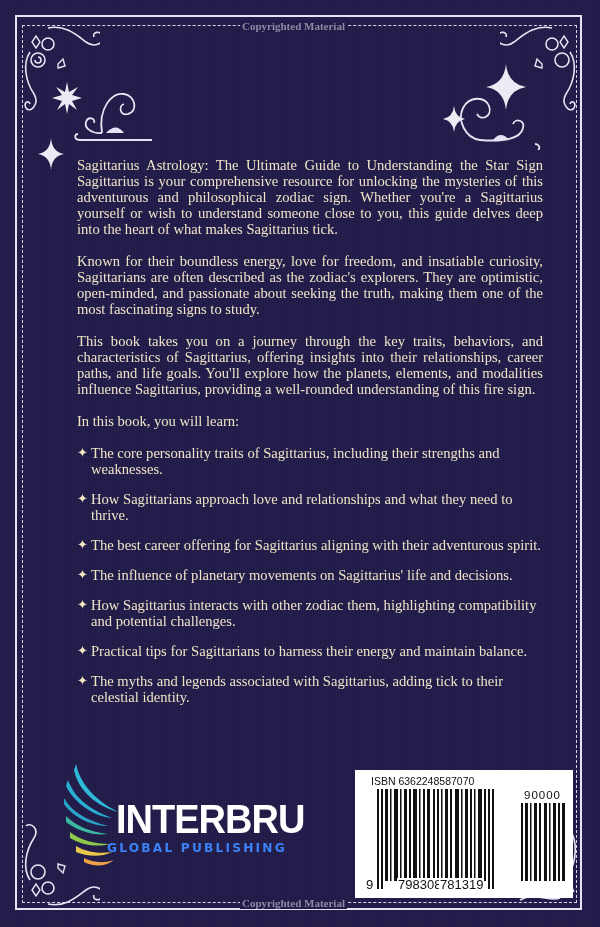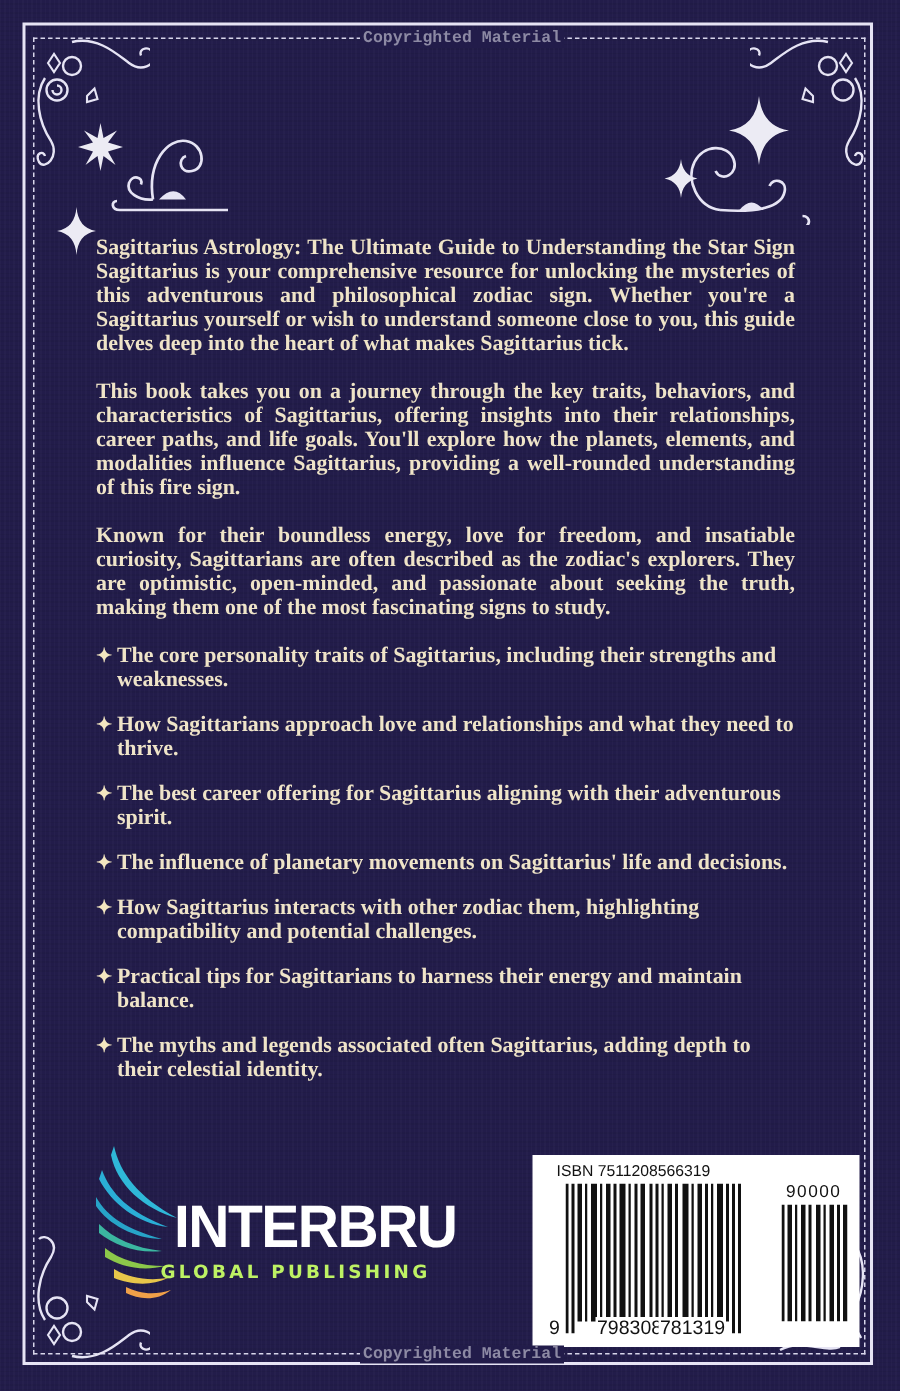--- a/index.html
+++ b/index.html
@@ -16,48 +16,48 @@
     .border-outer {
       position:absolute; left:15px; top:15px; width:567px; height:895px;
       border:2px solid #e6e4f4; box-sizing:border-box;
     }
     .border-inner {
       position:absolute; left:22px; top:25px; width:555px; height:878px;
       border:1.5px dashed #d7d5ea; box-sizing:border-box;
     }
     .ornament { position:absolute; }
     .copyright {
-      position:absolute; font-family:Liberation Mono, monospace;
+      position:absolute; font-family:Liberation Serif, serif;
       font-size:11px; color:#8d8aa4; letter-spacing:0; font-weight:bold;
       background:#221c4a; padding:0 2px; line-height:12px;text-align:center;
     }
     .copyright.top { left:240px; top:20px; }
     .copyright.bottom { left:240px; top:897px; }
     .content {
-      position:absolute; left:64px; top:157px; width:466px;
+      position:absolute; left:77px; top:157px; width:466px;
       color:#efe4c8; font-family:"Liberation Serif", serif;
-      font-size:14.6px; line-height:16px;font-weight:bold;
+      font-size:14.6px; line-height:16px;
     }
     .content p { margin:0 0 16px 0; text-align:justify; }
     .content p.left { text-align:left; }
     .bullets { list-style:none; margin:0 0 13px 0; padding:0; }
     .bullets li {
       position:relative; padding-left:14px; margin:0 0 14px 0; text-align:left;
     }
     .bullets li .bullet-icon {
       position:absolute; left:0; top:0; font-size:13px; color:#f3e6c0;
     }
     .logo-word {
       position:absolute; left:116px; top:800px; color:#ffffff;
       font-family:"Liberation Sans", sans-serif; font-weight:bold;
       font-size:38px; letter-spacing:-1px; line-height:38px;
       transform:scaleY(1.05);
     }
     .logo-sub {
-      position:absolute; left:107px; top:841px; color:#bef264;
+      position:absolute; left:107px; top:841px; color:#3b82f6;
       font-family:"DejaVu Sans", sans-serif; font-weight:bold;
       font-size:12.2px; letter-spacing:2.2px; line-height:14px;
     }
     .barcode-box {
       position:absolute; left:355px; top:770px; width:218px; height:128px;
       background:#ffffff;
     }
     .isbn-label {
       position:absolute; left:16px; top:5px; font-family:"Liberation Sans", sans-serif;
       font-size:10.5px; color:#111; line-height:12px;
@@ -147,47 +147,48 @@
     <g fill="none" stroke="#e6e4f4" stroke-width="1.6">
       <path d="M70 10 C78 22 76 40 70 52 C66 60 72 68 74 72"></path>
       <path d="M20 80 C34 72 50 82 60 78"></path>
     </g>
   </svg>
 
   <span class="copyright top">Copyrighted Material</span>
 
   <div class="content">
     <p>Sagittarius Astrology: The Ultimate Guide to Understanding the Star Sign Sagittarius is your comprehensive resource for unlocking the mysteries of this adventurous and philosophical zodiac sign. Whether you're a Sagittarius yourself or wish to understand someone close to you, this guide delves deep into the heart of what makes Sagittarius tick.</p>
+    <p>Known for their boundless energy, love for freedom, and insatiable curiosity, Sagittarians are often described as the zodiac's explorers. They are optimistic, open-minded, and passionate about seeking the truth, making them one of the most fascinating signs to study.</p>
     <p>This book takes you on a journey through the key traits, behaviors, and characteristics of Sagittarius, offering insights into their relationships, career paths, and life goals. You'll explore how the planets, elements, and modalities influence Sagittarius, providing a well-rounded understanding of this fire sign.</p>
-    <p>Known for their boundless energy, love for freedom, and insatiable curiosity, Sagittarians are often described as the zodiac's explorers. They are optimistic, open-minded, and passionate about seeking the truth, making them one of the most fascinating signs to study.</p>
+    <p class="left">In this book, you will learn:</p>
     <ul class="bullets">
       <li><span class="bullet-icon">✦</span><span>The core personality traits of Sagittarius, including their strengths and weaknesses.</span></li>
       <li><span class="bullet-icon">✦</span><span>How Sagittarians approach love and relationships and what they need to thrive.</span></li>
       <li><span class="bullet-icon">✦</span><span>The best career offering for Sagittarius aligning with their adventurous spirit.</span></li>
       <li><span class="bullet-icon">✦</span><span>The influence of planetary movements on Sagittarius' life and decisions.</span></li>
       <li><span class="bullet-icon">✦</span><span>How Sagittarius interacts with other zodiac them, highlighting compatibility and potential challenges.</span></li>
       <li><span class="bullet-icon">✦</span><span>Practical tips for Sagittarians to harness their energy and maintain balance.</span></li>
-      <li><span class="bullet-icon">✦</span><span>The myths and legends associated often Sagittarius, adding depth to their celestial identity.</span></li>
+      <li><span class="bullet-icon">✦</span><span>The myths and legends associated with Sagittarius, adding tick to their celestial identity.</span></li>
     </ul>
   </div>
 
   <svg class="ornament" style="left:62px;top:762px" width="60" height="110" viewBox="0 0 60 110">
     <path d="M14 2 C18 20 30 36 56 50 C34 44 16 28 12 8 Z" fill="#2fb8d8"></path>
     <path d="M6 18 C12 34 24 46 50 56 C30 54 12 40 4 24 Z" fill="#2aaed6"></path>
     <path d="M2 36 C10 50 24 58 46 64 C28 64 10 54 2 42 Z" fill="#27a4c8"></path>
     <path d="M4 54 C14 64 28 70 46 72 C30 74 14 68 4 60 Z" fill="#3bb6a0"></path>
     <path d="M8 70 C18 78 32 82 48 82 C32 86 18 82 8 76 Z" fill="#8cc84a"></path>
     <path d="M14 84 C24 90 36 92 50 90 C38 96 24 94 14 90 Z" fill="#e8c64a"></path>
     <path d="M22 96 C30 100 40 102 52 98 C42 106 30 104 22 100 Z" fill="#f0a048"></path>
   </svg>
   <div class="logo-word">INTERBRU</div>
   <div class="logo-sub">GLOBAL PUBLISHING</div>
 
   <div class="barcode-box">
-    <span class="isbn-label">ISBN 7511208566319</span>
+    <span class="isbn-label">ISBN 6362248587070</span>
     <svg style="position:absolute;left:22px;top:19px" width="117" height="100" viewBox="0 0 117 100">
       <g fill="#111">
         <rect x="0" y="0" width="2" height="100"></rect>
           <rect x="4" y="0" width="2" height="100"></rect>
         <rect x="8" y="0" width="3" height="92"></rect>
           <rect x="13" y="0" width="1.5" height="92"></rect>
         <rect x="17" y="0" width="4" height="92"></rect>
           <rect x="23" y="0" width="1.5" height="92"></rect>
         <rect x="27" y="0" width="3" height="92"></rect>
           <rect x="32" y="0" width="2" height="92"></rect>

